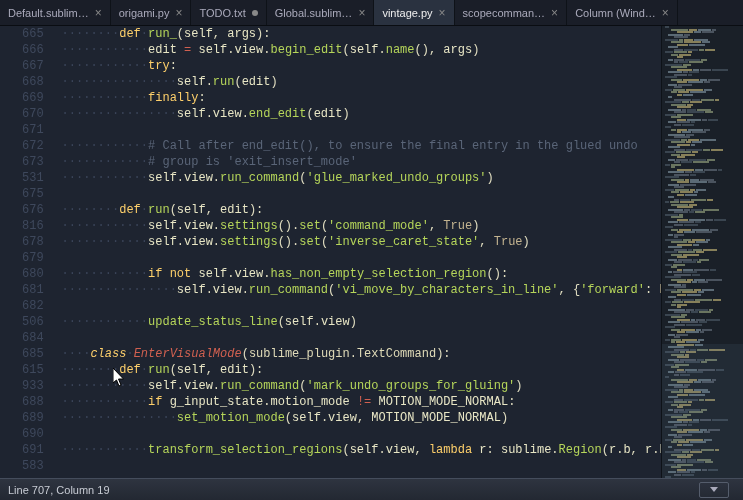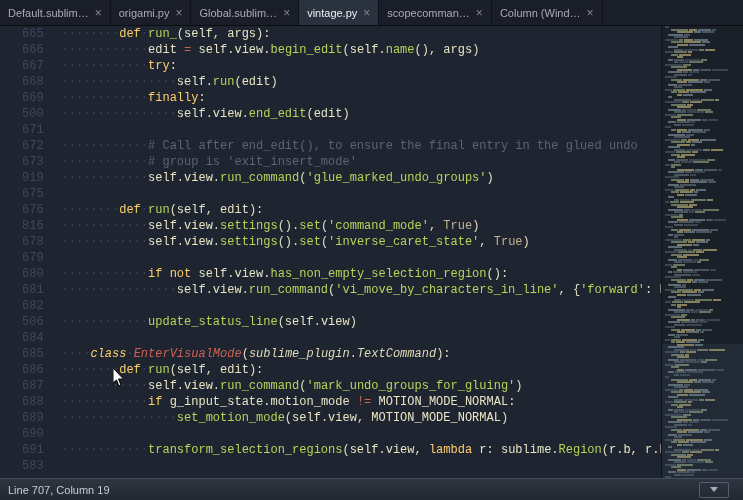--- a/index.html
+++ b/index.html
@@ -67,21 +67,21 @@
 .kw { color: #fed06b; }
 .kw-italic { color: #fed06b; font-style: italic; }
 .def { color: #b6d65a; }
 .self { color: #e8e6c5; }
 .fn { color: #b6d65a; }
 .cls { color: #d06050; font-style: italic; }
 .str { color: #b6d65a; }
 .const { color: #c4b490; }
 .punc { color: #e0ddc0; }
 .cmt { color: #5a6578; }
-.base { color: #e0dbb8; font-style: italic; }
+.base { color: #e0dbb8; }
 .op { color: #d06050; }
 .minimap {
   width: 82px;
   background: #1a2028;
   border-left: 1px solid #0e1218;
   position: relative;
   overflow: hidden;
 }
 .minimap .viewport {
   position: absolute;
@@ -137,20 +137,24 @@
 <body>
 
 <div class="tabs">
     <div class="tab">
       <span>Default.sublim…</span>
       <span class="close">×</span>
     </div>
     <div class="tab">
       <span>origami.py</span>
       <span class="close">×</span>
+    </div>
+    <div class="tab">
+      <span>TODO.txt</span>
+      <span class="dirty"></span>
     </div>
     <div class="tab">
       <span>Global.sublim…</span>
       <span class="close">×</span>
     </div>
     <div class="tab active">
       <span>vintage.py</span>
       <span class="close">×</span>
     </div>
     <div class="tab">
@@ -163,38 +167,38 @@
     </div>
   </div>
 
 <div class="editor">
   <div class="gutter">
       <div>665</div>
       <div>666</div>
       <div>667</div>
       <div>668</div>
       <div>669</div>
-      <div>500</div>
+      <div>670</div>
       <div>671</div>
       <div>672</div>
       <div>673</div>
-      <div>919</div>
+      <div>531</div>
       <div>675</div>
       <div>676</div>
       <div>816</div>
       <div>678</div>
       <div>679</div>
       <div>680</div>
       <div>681</div>
       <div>682</div>
       <div>506</div>
       <div>684</div>
       <div>685</div>
-      <div>686</div>
-      <div>687</div>
+      <div>615</div>
+      <div>933</div>
       <div>688</div>
       <div>689</div>
       <div>690</div>
       <div>691</div>
       <div>583</div>
     </div>
   <div class="code"><div class="codeline"><span class="ws">········</span><span class="kw">def</span><span class="ws">·</span><span class="def">run_</span><span class="punc">(</span><span class="self">self</span><span class="punc">, </span><span class="self">args</span><span class="punc">):</span></div><div class="codeline"><span class="ws">············</span><span class="self">edit </span><span class="op">=</span><span class="self"> self</span><span class="punc">.</span><span class="self">view</span><span class="punc">.</span><span class="fn">begin_edit</span><span class="punc">(</span><span class="self">self</span><span class="punc">.</span><span class="fn">name</span><span class="punc">(), </span><span class="self">args</span><span class="punc">)</span></div><div class="codeline"><span class="ws">············</span><span class="kw">try</span><span class="punc">:</span></div><div class="codeline"><span class="ws">················</span><span class="self">self</span><span class="punc">.</span><span class="fn">run</span><span class="punc">(</span><span class="self">edit</span><span class="punc">)</span></div><div class="codeline"><span class="ws">············</span><span class="kw">finally</span><span class="punc">:</span></div><div class="codeline"><span class="ws">················</span><span class="self">self</span><span class="punc">.</span><span class="self">view</span><span class="punc">.</span><span class="fn">end_edit</span><span class="punc">(</span><span class="self">edit</span><span class="punc">)</span></div><div class="codeline"></div><div class="codeline"><span class="ws">············</span><span class="cmt"># Call after end_edit(), to ensure the final entry in the glued undo</span></div><div class="codeline"><span class="ws">············</span><span class="cmt"># group is 'exit_insert_mode'</span></div><div class="codeline"><span class="ws">············</span><span class="self">self</span><span class="punc">.</span><span class="self">view</span><span class="punc">.</span><span class="fn">run_command</span><span class="punc">(</span><span class="str">'glue_marked_undo_groups'</span><span class="punc">)</span></div><div class="codeline"></div><div class="codeline"><span class="ws">········</span><span class="kw">def</span><span class="ws">·</span><span class="def">run</span><span class="punc">(</span><span class="self">self</span><span class="punc">, </span><span class="self">edit</span><span class="punc">):</span></div><div class="codeline"><span class="ws">············</span><span class="self">self</span><span class="punc">.</span><span class="self">view</span><span class="punc">.</span><span class="fn">settings</span><span class="punc">().</span><span class="fn">set</span><span class="punc">(</span><span class="str">'command_mode'</span><span class="punc">, </span><span class="const">True</span><span class="punc">)</span></div><div class="codeline"><span class="ws">············</span><span class="self">self</span><span class="punc">.</span><span class="self">view</span><span class="punc">.</span><span class="fn">settings</span><span class="punc">().</span><span class="fn">set</span><span class="punc">(</span><span class="str">'inverse_caret_state'</span><span class="punc">, </span><span class="const">True</span><span class="punc">)</span></div><div class="codeline"></div><div class="codeline"><span class="ws">············</span><span class="kw">if</span><span class="self"> </span><span class="kw">not</span><span class="self"> self</span><span class="punc">.</span><span class="self">view</span><span class="punc">.</span><span class="fn">has_non_empty_selection_region</span><span class="punc">():</span></div><div class="codeline"><span class="ws">················</span><span class="self">self</span><span class="punc">.</span><span class="self">view</span><span class="punc">.</span><span class="fn">run_command</span><span class="punc">(</span><span class="str">'vi_move_by_characters_in_line'</span><span class="punc">, {</span><span class="str">'forward'</span><span class="punc">: </span><span class="const">False</span></div><div class="codeline"></div><div class="codeline"><span class="ws">············</span><span class="fn">update_status_line</span><span class="punc">(</span><span class="self">self</span><span class="punc">.</span><span class="self">view</span><span class="punc">)</span></div><div class="codeline"></div><div class="codeline"><span class="ws">····</span><span class="kw-italic">class</span><span class="ws">·</span><span class="cls">EnterVisualMode</span><span class="punc">(</span><span class="base">sublime_plugin</span><span class="punc">.</span><span class="base">TextCommand</span><span class="punc">):</span></div><div class="codeline"><span class="ws">········</span><span class="kw">def</span><span class="ws">·</span><span class="def">run</span><span class="punc">(</span><span class="self">self</span><span class="punc">, </span><span class="self">edit</span><span class="punc">):</span></div><div class="codeline"><span class="ws">············</span><span class="self">self</span><span class="punc">.</span><span class="self">view</span><span class="punc">.</span><span class="fn">run_command</span><span class="punc">(</span><span class="str">'mark_undo_groups_for_gluing'</span><span class="punc">)</span></div><div class="codeline"><span class="ws">············</span><span class="kw">if</span><span class="self"> g_input_state</span><span class="punc">.</span><span class="self">motion_mode </span><span class="op">!=</span><span class="self"> MOTION_MODE_NORMAL</span><span class="punc">:</span></div><div class="codeline"><span class="ws">················</span><span class="fn">set_motion_mode</span><span class="punc">(</span><span class="self">self</span><span class="punc">.</span><span class="self">view</span><span class="punc">, </span><span class="self">MOTION_MODE_NORMAL</span><span class="punc">)</span></div><div class="codeline"></div><div class="codeline"><span class="ws">············</span><span class="fn">transform_selection_regions</span><span class="punc">(</span><span class="self">self</span><span class="punc">.</span><span class="self">view</span><span class="punc">, </span><span class="kw">lambda</span><span class="self"> r</span><span class="punc">: </span><span class="self">sublime</span><span class="punc">.</span><span class="fn">Region</span><span class="punc">(</span><span class="self">r</span><span class="punc">.</span><span class="self">b</span><span class="punc">, </span><span class="self">r</span><span class="punc">.</span><span class="self">b </span></div></div>
   <div class="minimap">
     <div class="minimap-canvas">
         <div class="mini-line">

